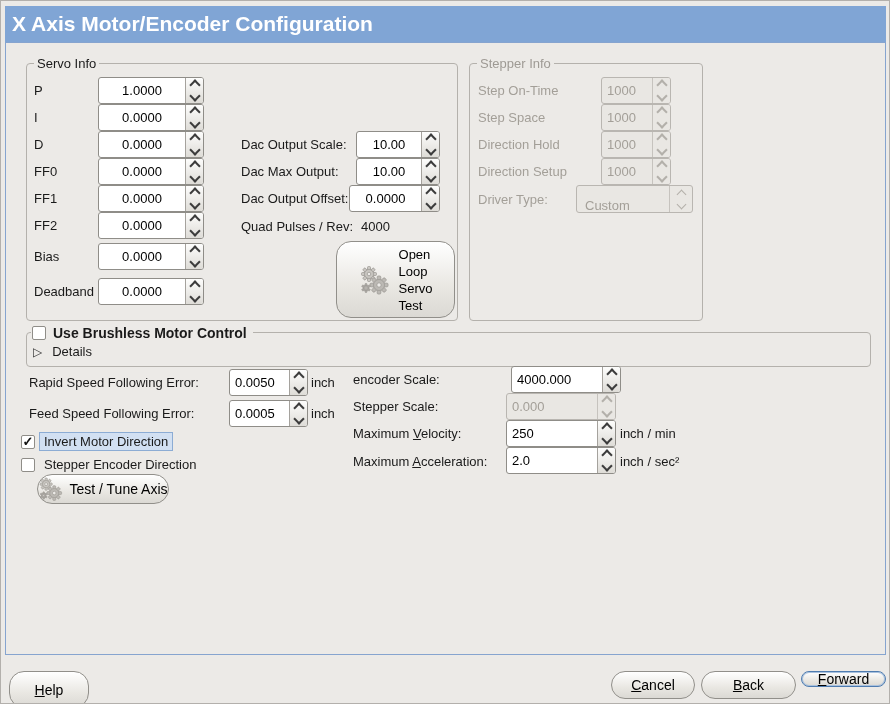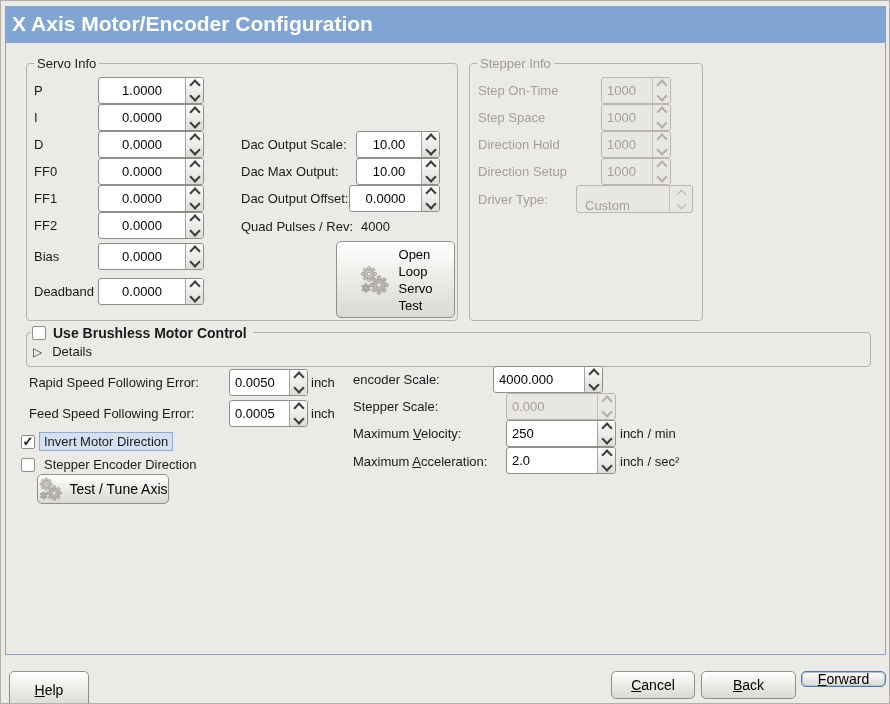--- a/index.html
+++ b/index.html
@@ -35,21 +35,21 @@
   .spin.dis .chu,.spin.dis .chd{border-color:#b3b0aa;}
 
   
   .combo{display:flex;height:28px;box-sizing:border-box;border:1px solid #b9b6b1;border-radius:3px;background:#e9e7e3;}
   .combo .val{flex:1;display:flex;align-items:center;padding:0 8px;font-size:13px;color:#a39f98;margin-top:12px;}
   .combo .arr{width:22px;border-left:1px solid #c6c3be;display:flex;flex-direction:column;align-items:center;justify-content:center;gap:3px;}
   .combo .chu,.combo .chd{border-color:#b3b0aa;border-width:1.5px;}
 
   
   .btn{display:flex;align-items:center;justify-content:center;box-sizing:border-box;
-    background:linear-gradient(#ffffff,#e9e7e2 60%,#dbd9d4);border:1px solid #918f8a;border-radius:5px;
+    background:linear-gradient(#ffffff,#e9e7e2 60%,#dbd9d4);border:1px solid #918f8a;border-radius:15px;
     font-size:14px;color:#000;cursor:default;}
   .btn.focus{border-color:#4f7cb0;box-shadow:inset 0 0 0 1px #a9c1dd;}
   .multiline{white-space:pre-line;text-align:left;line-height:17px;font-size:13px;}
   u{text-decoration:underline;}
 
   
   .cb{width:14px;height:14px;box-sizing:border-box;background:#fff;border:1px solid #8f8d88;border-radius:2px;
     font-size:13px;line-height:12px;text-align:center;color:#111;font-weight:bold;}
 
   .hl{background:#d2e0f2;border:1px solid #8cacd4;border-radius:0;padding:1px 4px;}
@@ -268,21 +268,21 @@
   <div class="abs spin" style="left:228px;top:399px;width:79px;">
     <div class="field">0.0005</div>
     <div class="btns">
         <span class="chu"></span>
         <span class="chd"></span>
       </div>
   </div>
   <div class="abs lbl" style="left:310px;top:405px;">inch</div>
 
   <div class="abs lbl" style="left:352px;top:371px;">encoder Scale:</div>
-  <div class="abs spin" style="left:492px;top:365px;width:110px;">
+  <div class="abs spin" style="left:510px;top:365px;width:110px;">
     <div class="field">4000.000</div>
     <div class="btns">
         <span class="chu"></span>
         <span class="chd"></span>
       </div>
   </div>
 
   <div class="abs lbl" style="left:352px;top:398px;">Stepper Scale:</div>
   <div class="abs spin dis" style="left:505px;top:392px;width:110px;">
     <div class="field">0.000</div>

